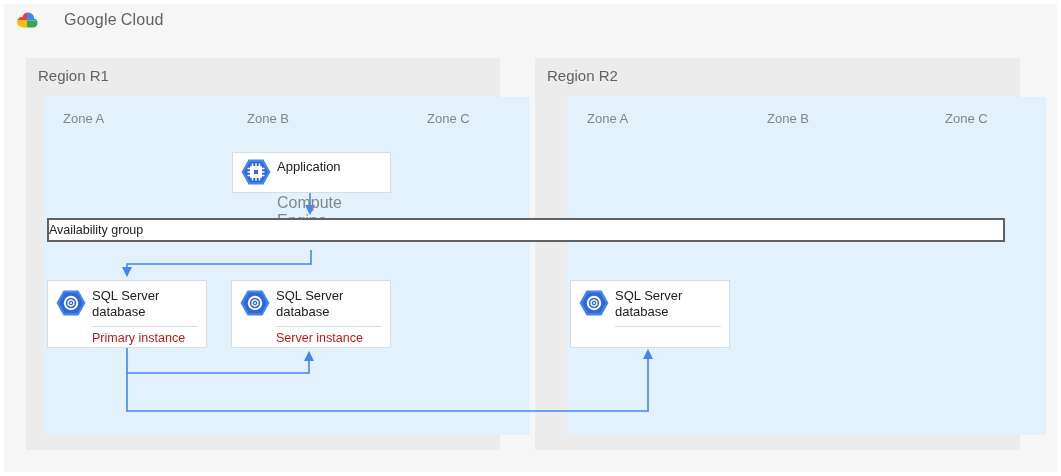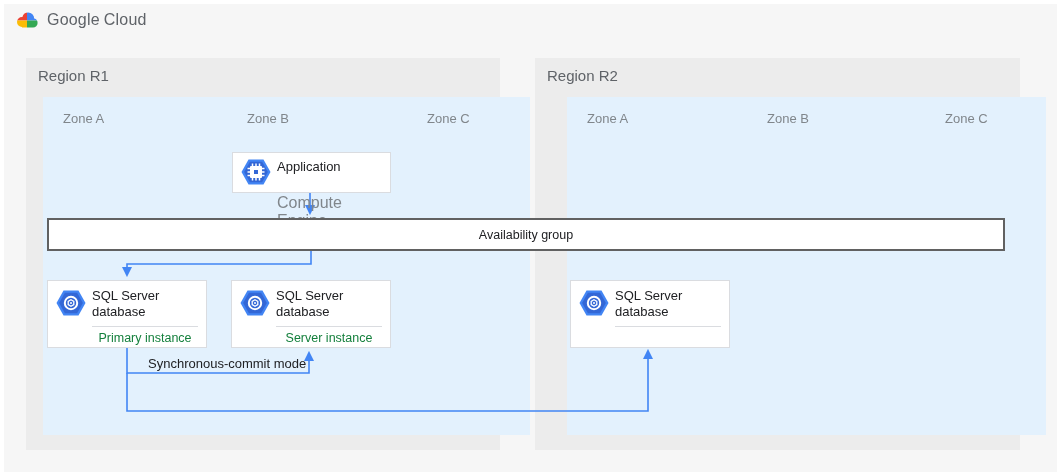--- a/index.html
+++ b/index.html
@@ -2,40 +2,40 @@
 <html><head>
 <meta charset="utf-8">
 <style>
   html,body{margin:0;padding:0;background:#fff;}
   .canvas{
     position:relative;width:1061px;height:476px;background:#f6f6f6;
     font-family:"Liberation Sans",sans-serif;overflow:hidden;
     box-shadow:inset 0 0 0 4px #fff;
   }
   
-  .logo{position:absolute;left:14px;top:10px;display:flex;align-items:center;gap:7px;}
+  .logo{position:absolute;left:14px;top:10px;display:flex;align-items:center;gap:24px;}
   .logo-text{font-size:16px;color:#5f6368;letter-spacing:.2px;}
   .logo-text .brand{font-weight:500;margin-right:4px;}
   
   .region{position:absolute;background:#ececec;}
   .region-label{position:absolute;left:12px;top:9px;font-size:15px;color:#5f6368;}
   .zone{position:absolute;top:97px;height:338px;background:#e3f1fd;padding-left:38px;}
   .zone-label{position:absolute;left:20px;top:14px;font-size:13px;color:#80868b;}
   
   .card{position:absolute;background:#fff;border:1px solid #dadce0;box-sizing:border-box;}
   .card .icon{position:absolute;left:8px;}
   .card-text{position:absolute;left:44px;right:8px;top:6px;}
   .card-title{font-size:13px;color:#202124;line-height:1.25;}
   .card-sub{font-size:16px;color:#80868b;margin-top:19px;}
   .divider{border:none;border-top:1px solid #dadce0;margin:5px 0 4px 0;}
-  .instance{font-size:12.5px;color:#15803d;text-align:center;}
+  .instance{font-size:12.5px;color:#b91c1c;}
   
   .av-bar{
-    position:absolute;left:47px;top:218px;width:958px;height:33px;background:#fff;
-    border:2px solid #616161;box-sizing:border-box;display:flex;align-items:center;justify-content:center;
+    position:absolute;left:47px;top:218px;width:958px;height:24px;background:#fff;
+    border:2px solid #616161;box-sizing:border-box;display:flex;align-items:center;
   }
   .av-bar span{font-size:12.5px;color:#202124;}
   
   .edge-label{position:absolute;font-size:13px;color:#202124;white-space:nowrap;}
   .edge-label.sync{left:148px;top:356px;}
   .edge-label.async{left:452px;top:394px;}
   svg.overlay{position:absolute;left:0;top:0;pointer-events:none;}
 </style>
 </head>
 <body>
@@ -172,15 +172,14 @@
         <polygon points="15,9.8 17.8,11.4 17.8,14.6 15,16.2 12.2,14.6 12.2,11.4" stroke="#fff" stroke-width="1.3" fill="none"></polygon>
         <circle cx="15" cy="13" r="1" fill="#fff"></circle>
       </svg>
     </span>
     <div class="card-text" style="top:7px;">
       <div class="card-title">SQL Server database</div>
       <hr class="divider">
     </div>
   </div>
 
-  <div class="edge-label sync">Synchronous-commit mode</div>
 
 </div>
 
 </body></html>

